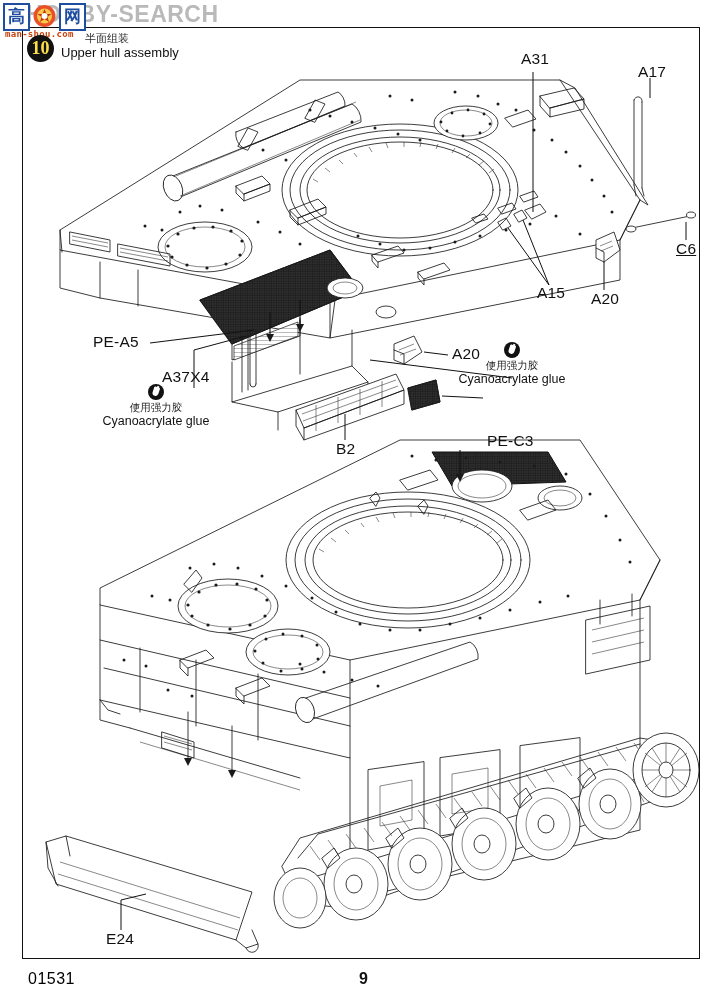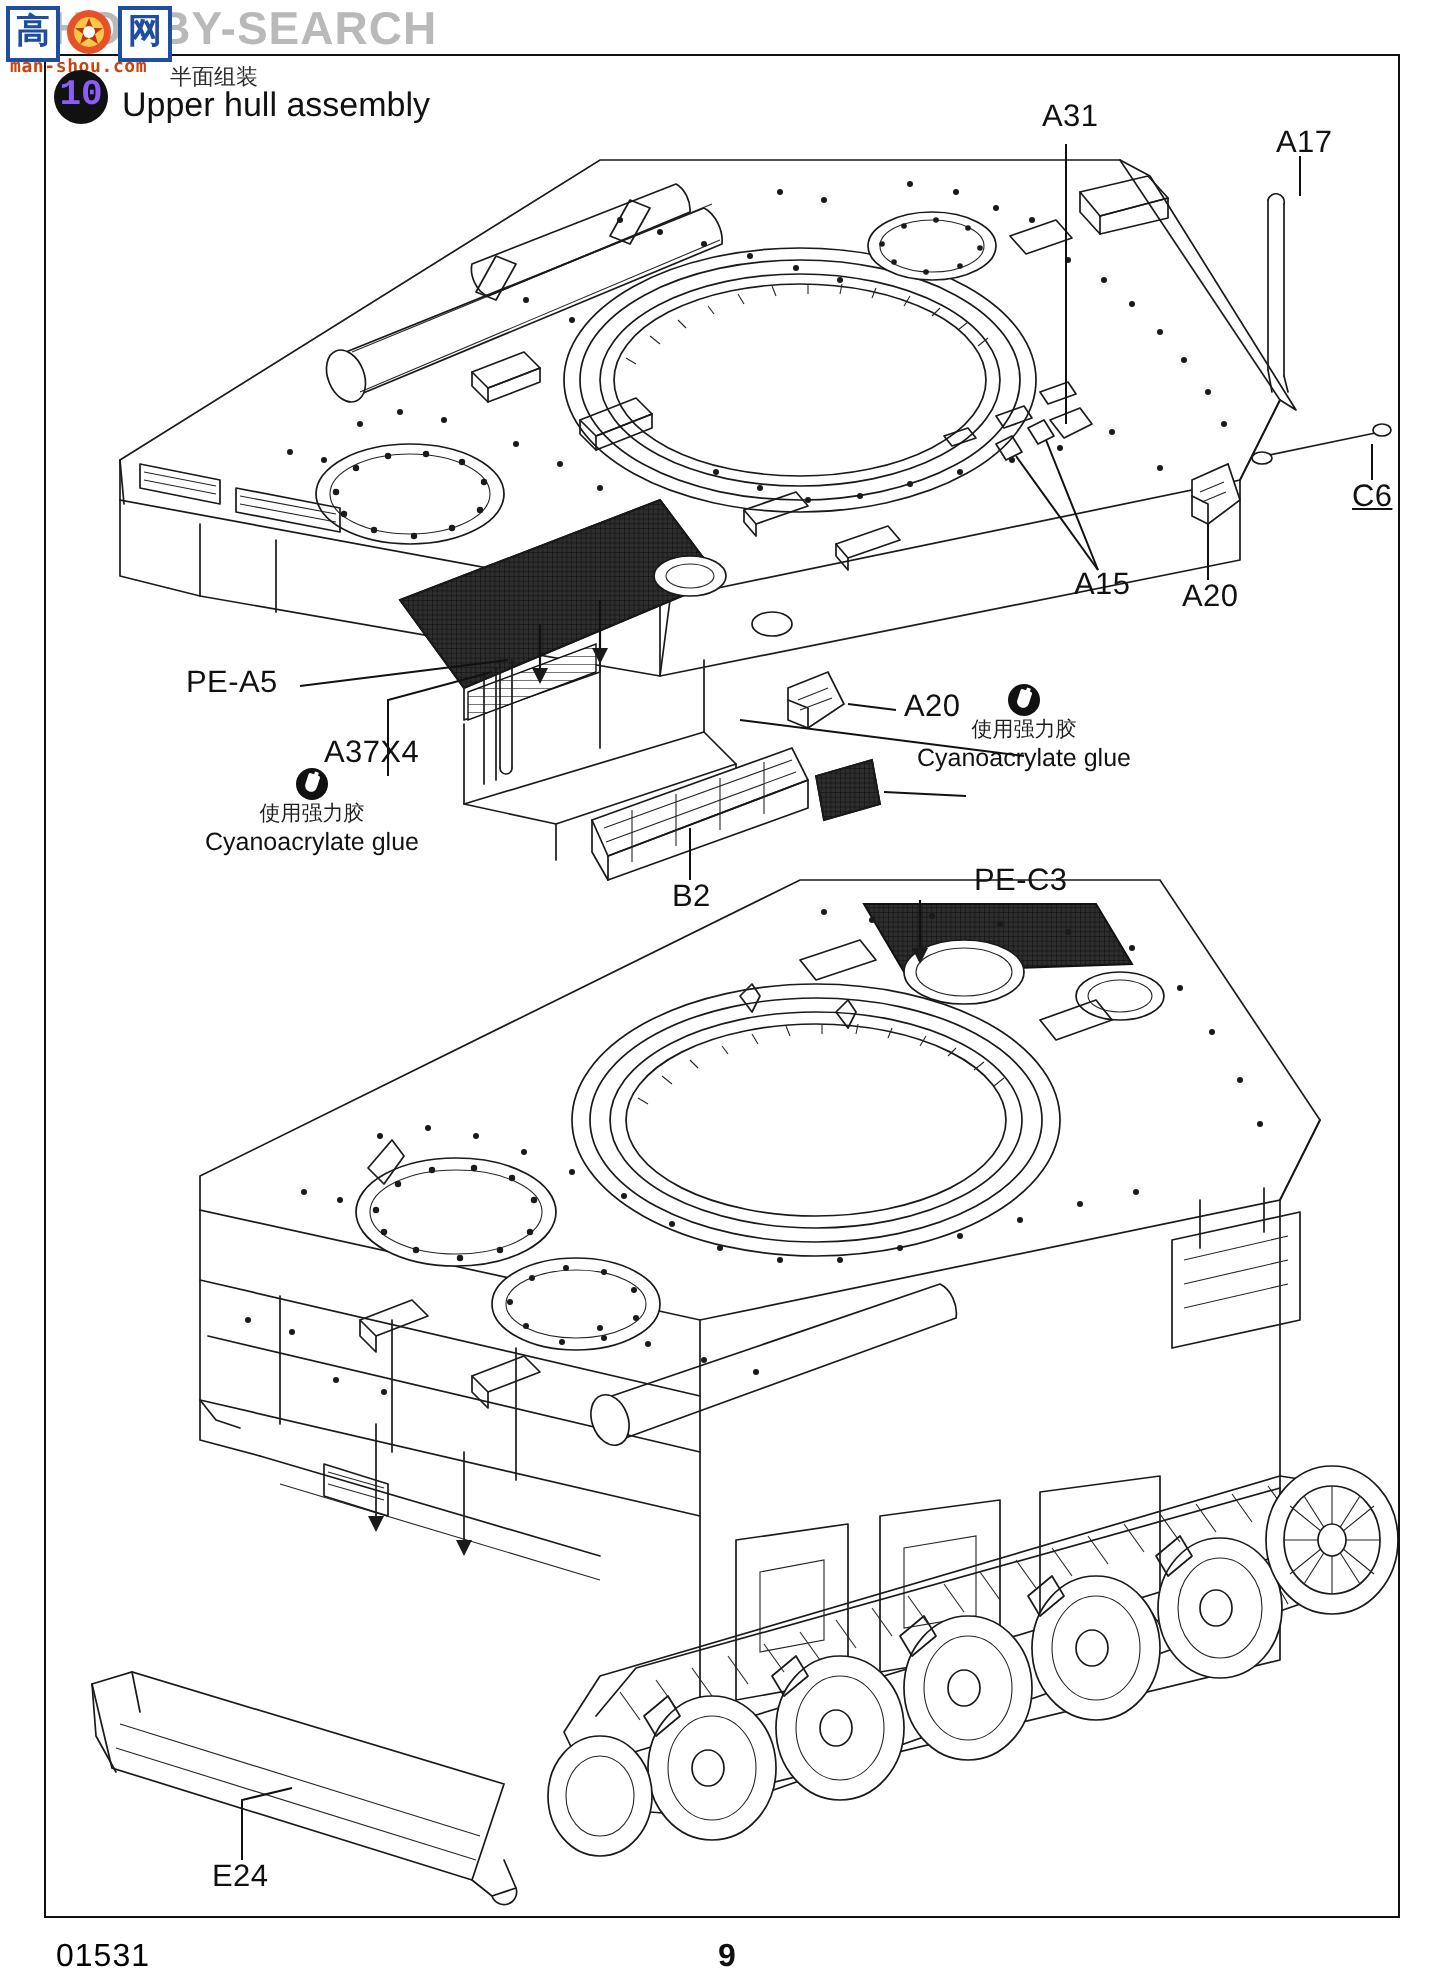--- a/index.html
+++ b/index.html
@@ -86,40 +86,40 @@
     left: 27px;
     top: 35px;
     display: flex;
     align-items: flex-start;
   }
   #step-badge {
     width: 27px;
     height: 27px;
     border-radius: 50%;
     background: #111;
-    color: #8b5cf6;
+    color: #fde047;
     font-size: 18px;
     font-weight: bold;
     text-align: center;
     line-height: 27px;
-    font-family: Liberation Mono, monospace;
+    font-family: Liberation Serif, serif;
   }
   #step-titles {
     margin-left: 7px;
     margin-top: -3px;
   }
   .title-cn {
     font-size: 11px;
     color: #2b2b2b;
     font-family: "DejaVu Sans", sans-serif;
     line-height: 13px;
     margin-left: 24px;
   }
   .title-en {
-    font-size: 17px;
+    font-size: 13px;
     color: #111;
     line-height: 16px;
   }
 
   
   .part-label {
     position: absolute;
     font-size: 15.5px;
     color: #111;
     white-space: nowrap;

